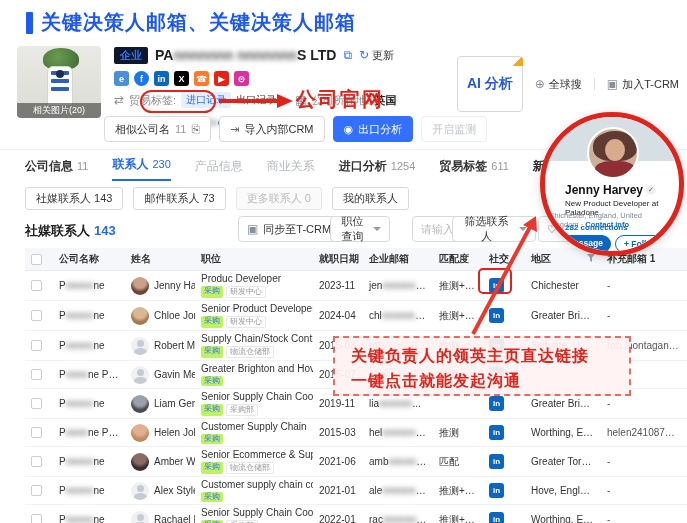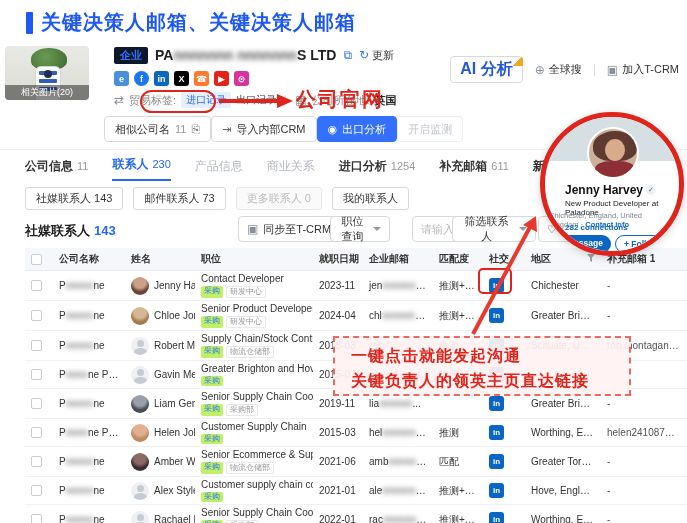--- a/index.html
+++ b/index.html
@@ -5,27 +5,27 @@
 *{margin:0;padding:0;box-sizing:border-box}
 body{font-family:"Liberation Sans","DejaVu Sans",sans-serif;background:#fff;color:#333}
 #app{position:relative;width:687px;height:523px;overflow:hidden;background:#fff}
 .abs{position:absolute}
 
 .title-row{left:26px;top:9px;display:flex;align-items:center;gap:8px}
 .title-accent{width:7px;height:22px;background:#1f5af0;border-radius:1px}
 .page-title{font-size:20px;font-weight:bold;color:#1b57f0;letter-spacing:1px}
 
 .topbar{right:8px;top:56px;display:flex;align-items:center;gap:12px;font-size:11px;color:#333}
-.ai-btn{position:relative;border:1px solid #d9d9d9;border-radius:4px;background:#fff;padding:2px 9px;font-size:16px;color:#2458d8;font-weight:bold;cursor:pointer}
+.ai-btn{position:relative;border:1px solid #d9d9d9;border-radius:4px;background:#fff;padding:18px 9px;font-size:14px;color:#2458d8;font-weight:bold;cursor:pointer}
 .ai-btn::after{content:"";position:absolute;right:-1px;top:-1px;width:10px;height:10px;background:linear-gradient(135deg,transparent 50%,#f5a623 50%);border-radius:0 4px 0 0}
 .tb-item{display:flex;align-items:center;gap:4px;cursor:pointer}
 .tb-ic{color:#8a9099;font-size:12px}
 .tb-div{width:1px;height:12px;background:#e0e0e0}
 
-.thumb{left:5px;top:46px;width:84px;height:54px;border-radius:4px;overflow:hidden;background:linear-gradient(180deg,#e9e9e5,#dcdcd6)}
+.thumb{left:17px;top:46px;width:84px;height:72px;border-radius:4px;overflow:hidden;background:linear-gradient(180deg,#e9e9e5,#dcdcd6)}
 .plant{position:absolute;left:26px;top:2px;width:36px;height:22px;border-radius:50% 50% 40% 40%;background:radial-gradient(circle at 40% 40%,#6b9a52,#3f6b33)}
 .droid{position:absolute;left:30px;top:20px;width:26px;height:40px;background:#fdfdfd;border-radius:6px 6px 2px 2px;border:1px solid #d5d5d0}
 .droid i{display:block;height:4px;background:#2f5fb8;margin:4px 3px 0 3px;border-radius:1px}
 .droid b{position:absolute;left:8px;top:3px;width:8px;height:8px;border-radius:50%;background:#1d2e52}
 .thumb-label{position:absolute;left:0;right:0;bottom:0;height:15px;background:rgba(40,40,40,.55);color:#fff;font-size:9px;line-height:15px;text-align:center}
 
 .cinfo{left:114px;top:46px;width:380px}
 .crow1{display:flex;align-items:center;gap:7px;height:18px}
 .ent-badge{background:#0f172a;color:#3370ff;font-size:11px;font-weight:bold;padding:1px 6px;border-radius:2px}
 .cname{font-size:14px;font-weight:bold;color:#222;display:flex;align-items:baseline}
@@ -34,21 +34,21 @@
 .upd{font-size:11px;color:#333;display:flex;gap:3px;align-items:center;cursor:pointer}
 .sicons{display:flex;gap:5px;margin-top:7px}
 .sic{width:15px;height:15px;border-radius:3px;color:#fff;font-size:9px;font-weight:bold;display:flex;align-items:center;justify-content:center;cursor:pointer}
 .crow{display:flex;align-items:center;gap:5px;margin-top:6px;font-size:11px;color:#888}
 .tag-imp{background:#e6efff;color:#2468f2;padding:1px 5px;border-radius:2px;font-size:10px;cursor:pointer}
 .tag-exp{color:#333;font-size:10px;cursor:pointer}
 .c-strong{color:#222;font-weight:bold}
 .vdiv{width:1px;height:10px;background:#e0e0e0;margin:0 4px}
 .weblink{color:#2b6cf0;font-size:11px;display:flex;align-items:baseline;cursor:pointer}
 
-.actions{left:104px;top:116px;display:flex;}
+.actions{left:104px;top:116px;display:flex;gap:8px}
 .btn{height:26px;border:1px solid #d9d9d9;border-radius:4px;background:#fff;font-size:11px;color:#333;padding:0 10px;display:flex;align-items:center;gap:5px;cursor:pointer}
 .btn .bic{color:#666;font-size:11px}
 .btn-primary{background:#3370ff;border-color:#3370ff;color:#fff}
 .btn-primary .bic{color:#fff}
 .btn-disabled{color:#c0c4cc;border-color:#ebeef5;cursor:default}
 .hline{left:0;top:149px;width:687px;height:1px;background:#f1f2f4}
 
 .tabs{left:25px;top:157px;display:flex;gap:24px;align-items:flex-end;height:24px}
 .tab{display:flex;gap:4px;align-items:baseline;padding-bottom:6px;cursor:pointer;font-size:12px;font-weight:bold;color:#333}
 .tab .cnt{font-size:11px;font-weight:normal;color:#999}
@@ -222,21 +222,21 @@
         <span>产品信息</span>
       </div>
       <div class="tab disabled">
         <span>商业关系</span>
       </div>
       <div class="tab ">
         <span>进口分析</span>
         <span class="cnt">1254</span>
       </div>
       <div class="tab ">
-        <span>补充邮箱</span>
+        <span>贸易标签</span>
         <span class="cnt">611</span>
       </div>
       <div class="tab ">
         <span>新闻舆情</span>
         <span class="cnt">4</span>
       </div>
       <div class="tab disabled">
         <span>知识产权</span>
       </div>
     </div>
@@ -316,21 +316,21 @@
               <div class="cb"></div>
             </td>
             <td><span>P</span><span class="blu">nnnnn</span><span>ne</span></td>
             <td>
               <div class="namecell">
                 <span class="av" style="background: radial-gradient(circle at 50% 28%, rgb(202, 160, 137) 0px, rgb(202, 160, 137) 38%, rgb(109, 66, 56) 62%);"></span>
                 <span>Jenny Harvey</span>
               </div>
             </td>
             <td class="poscell">
-              <div class="p1">Contact Developer</div>
+              <div class="p1">Produc Developer</div>
               <div class="p2">
                 <span class="tag blue">采购</span>
                 <span class="tag gray">研发中心</span>
               </div>
             </td>
             <td>2023-11</td>
             <td><span>jen</span><span class="blu">nnnnnn</span><span>a...</span></td>
             <td>推测+验证</td>
             <td>
               <span class="inb">in</span>
@@ -561,22 +561,22 @@
               <span class="inb">in</span>
             </td>
             <td>Worthing, England,...</td>
             <td class="extra-c">-</td>
           </tr>
         </tbody>
     </table>
   </div>
 
   <div class="anno abs">
+    <div>关键负责人的领英主页直达链接</div>
     <div>一键点击就能发起沟通</div>
-    <div>关键负责人的领英主页直达链接</div>
   </div>
 
   <div class="callout abs">公司官网</div>
 
   <div class="circle abs">
     <div class="banner"></div>
     <div class="pav">
         <span class="hair"></span>
         <span class="face"></span>
         <span class="body"></span>

